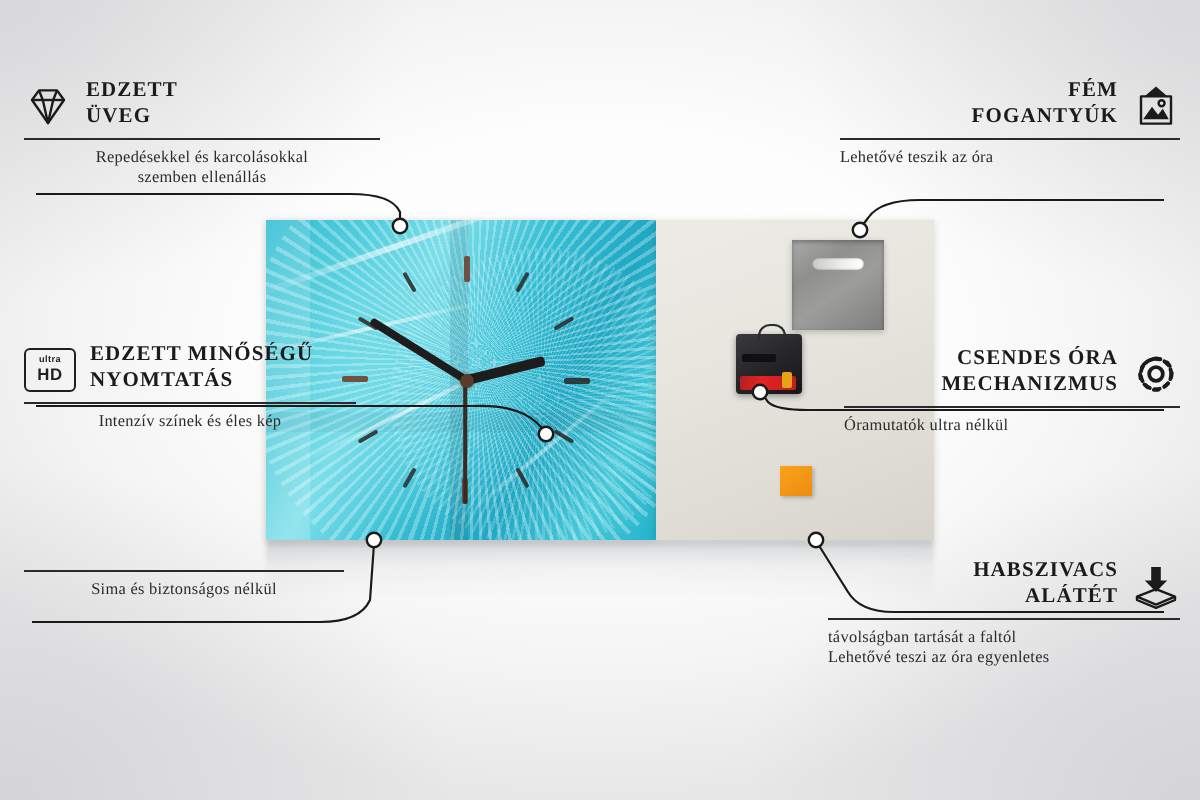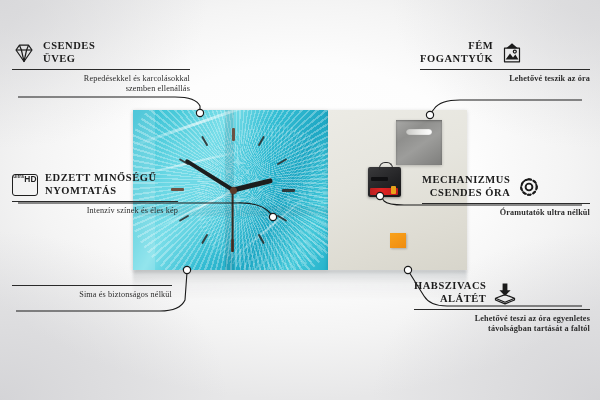--- a/index.html
+++ b/index.html
@@ -87,36 +87,36 @@
     filter:blur(1px);}
 
   
   .callout{position:absolute;}
   .co-head{display:flex;align-items:center;gap:7px;}
   .co-title{font-size:10.5px;letter-spacing:.55px;color:#1b1b1b;line-height:12.5px;font-weight:700;}
   .co-rule{height:1px;background:#2a2a2a;margin:4px 0 3.5px 0;}
   .co-desc{font-size:8.2px;color:#2c2c2c;line-height:10.5px;letter-spacing:.15px;}
   .left .co-head{justify-content:flex-start;}
   .left .co-title{text-align:left;}
-  .left .co-desc{text-align:right;}
-  .right .co-head{justify-content:flex-start;}
+  .left .co-desc{text-align:center;}
+  .right .co-head{justify-content:flex-end;}
   .right .co-title{text-align:right;}
-  .right .co-desc{text-align:right;font-weight:bold;}
+  .right .co-desc{text-align:left;}
   .ico{width:24px;height:22px;flex:0 0 24px;display:block;}
 
   #co-glass{left:12px;top:40px;width:178px;}
   #co-print{left:12px;top:172px;width:166px;}
   #co-edges{left:12px;top:281px;width:160px;}
   #co-handles{right:10px;top:40px;width:170px;}
   #co-mech{right:10px;top:174px;width:168px;}
   #co-foam{right:10px;top:280px;width:176px;}
 
   
   .hd{width:24px;height:20px;border:1.3px solid #1f1f1f;border-radius:3px;
-    display:flex;flex-direction:row;justify-content:center;line-height:1;}
+    display:flex;flex-direction:column;align-items:center;justify-content:center;line-height:1;}
   .hd b{font-family:"Liberation Sans",sans-serif;font-size:4.6px;letter-spacing:.2px;color:#1f1f1f;font-weight:700;}
   .hd s{font-family:"Liberation Sans",sans-serif;font-size:8.4px;letter-spacing:.3px;color:#1f1f1f;
     text-decoration:none;font-weight:700;margin-top:.5px;}
 
   svg{display:block;overflow:visible;}
   #leaders{position:absolute;left:0;top:0;width:600px;height:400px;pointer-events:none;}
 </style>
 </head>
 <body>
 
@@ -224,21 +224,21 @@
   <div class="callout left" id="co-glass">
     <div class="co-head">
       <svg class="ico" viewBox="0 0 24 22">
         <g fill="none" stroke="#1b1b1b" stroke-width="1.2" stroke-linejoin="round">
           <path d="M4,8 L12,19.5 L20,8 L16.5,3.2 L7.5,3.2 Z"></path>
           <path d="M4,8 L20,8"></path>
             <path d="M7.5,3.2 L9.4,8 L12,19.5 L14.6,8 L16.5,3.2"></path>
         </g>
       </svg>
       <div>
-        <div class="co-title">CSENDES</div>
+        <div class="co-title">EDZETT</div>
         <div class="co-title">ÜVEG</div>
       </div>
     </div>
     <div class="co-rule"></div>
     <div class="co-desc">Repedésekkel és karcolásokkal</div>
     <div class="co-desc">szemben ellenállás</div>
   </div>
 
   <div class="callout left" id="co-print">
     <div class="co-head">
@@ -275,22 +275,22 @@
         </g>
       </svg>
     </div>
     <div class="co-rule"></div>
     <div class="co-desc">Lehetővé teszik az óra</div>
   </div>
 
   <div class="callout right" id="co-mech">
     <div class="co-head">
       <div>
+        <div class="co-title">CSENDES ÓRA</div>
         <div class="co-title">MECHANIZMUS</div>
-        <div class="co-title">CSENDES ÓRA</div>
       </div>
       <svg class="ico" viewBox="0 0 24 22">
         <g fill="none" stroke="#1b1b1b" stroke-width="1.9" stroke-linejoin="round" stroke-linecap="round">
           <path d="M12,3.2 L14.2,3.6 M17.6,5.2 L18.9,7 M19.9,10.4 L19.6,12.6
                    M18,15.7 L16.3,17.2 M13.1,18.9 L10.9,18.9 M7.8,17.6 L6.2,16.2
                    M4.3,13.3 L4.0,11.1 M4.9,7.8 L6.1,6.0 M9.2,4.0 L11.2,3.3"></path>
           <circle cx="12" cy="11" r="7.6" stroke-dasharray="2.6 2.4"></circle>
           <circle cx="12" cy="11" r="3.4" stroke-width="1.9"></circle>
         </g>
       </svg>
@@ -307,17 +307,17 @@
       </div>
       <svg class="ico" viewBox="0 0 24 22">
         <g fill="none" stroke="#1b1b1b" stroke-width="1.2" stroke-linejoin="round">
           <path d="M9.6,1.5 L14.4,1.5 L14.4,8.2 L17.6,8.2 L12,14 L6.4,8.2 L9.6,8.2 Z" fill="#1b1b1b" stroke="none"></path>
           <path d="M12,12.6 L21.5,16.3 L12,20.3 L2.5,16.3 Z"></path>
           <path d="M2.5,16.3 L2.5,18.0 L12,21.9 L21.5,18.0 L21.5,16.3"></path>
         </g>
       </svg>
     </div>
     <div class="co-rule"></div>
+    <div class="co-desc">távolságban tartását a faltól</div>
     <div class="co-desc">Lehetővé teszi az óra egyenletes</div>
-    <div class="co-desc">távolságban tartását a faltól</div>
   </div>
 
 </div>
 
 </body></html>

